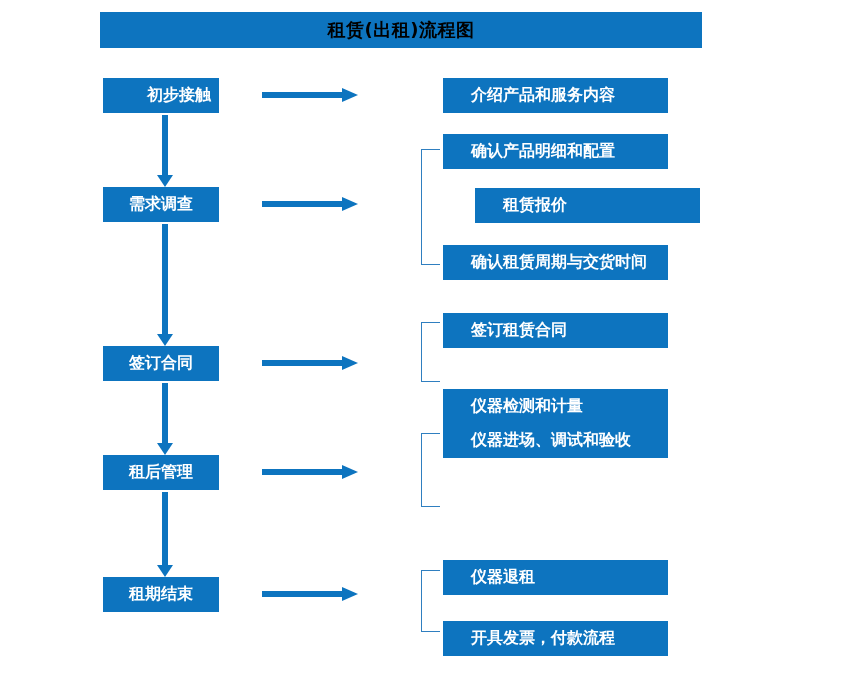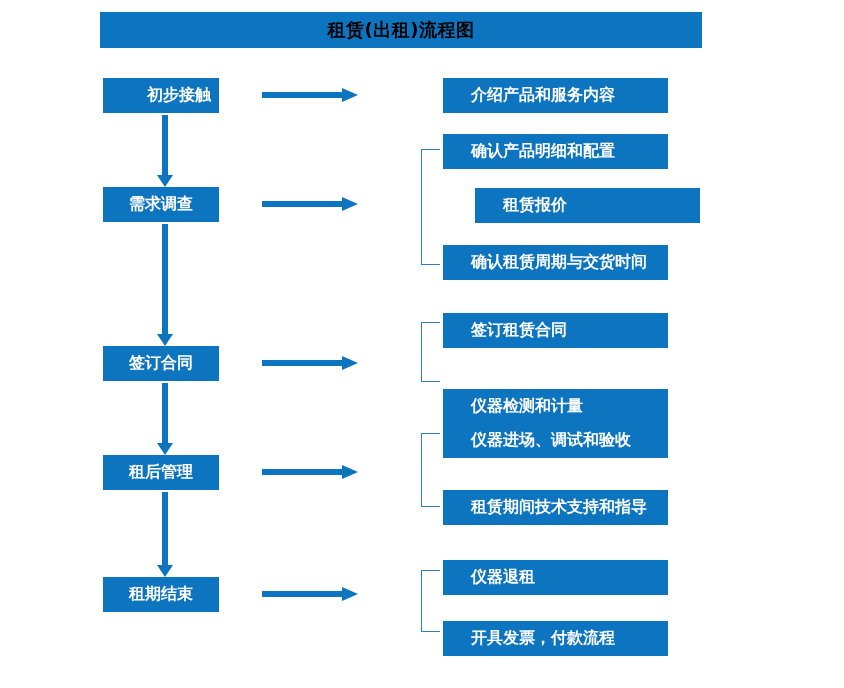--- a/index.html
+++ b/index.html
@@ -198,19 +198,18 @@
   <div class="node detail" style="top:188px;margin-left:32px;">租赁报价</div>
 
   <div class="node detail" style="top:245px;">确认租赁周期与交货时间</div>
 
   <div class="node detail" style="top:313px;">签订租赁合同</div>
 
   <div class="node detail" style="top:361px;margin-top:28px;">仪器检测和计量</div>
 
   <div class="node detail" style="top:423px;">仪器进场、调试和验收</div>
 
-  <div class="node detail" style="top:490px;">租赁期间技术支持和指导</div>
 
   <div class="node detail" style="top:560px;">仪器退租</div>
 
   <div class="node detail" style="top:610px;margin-top:11px;">开具发票，付款流程</div>
 
 </div>
 
 </body></html>

